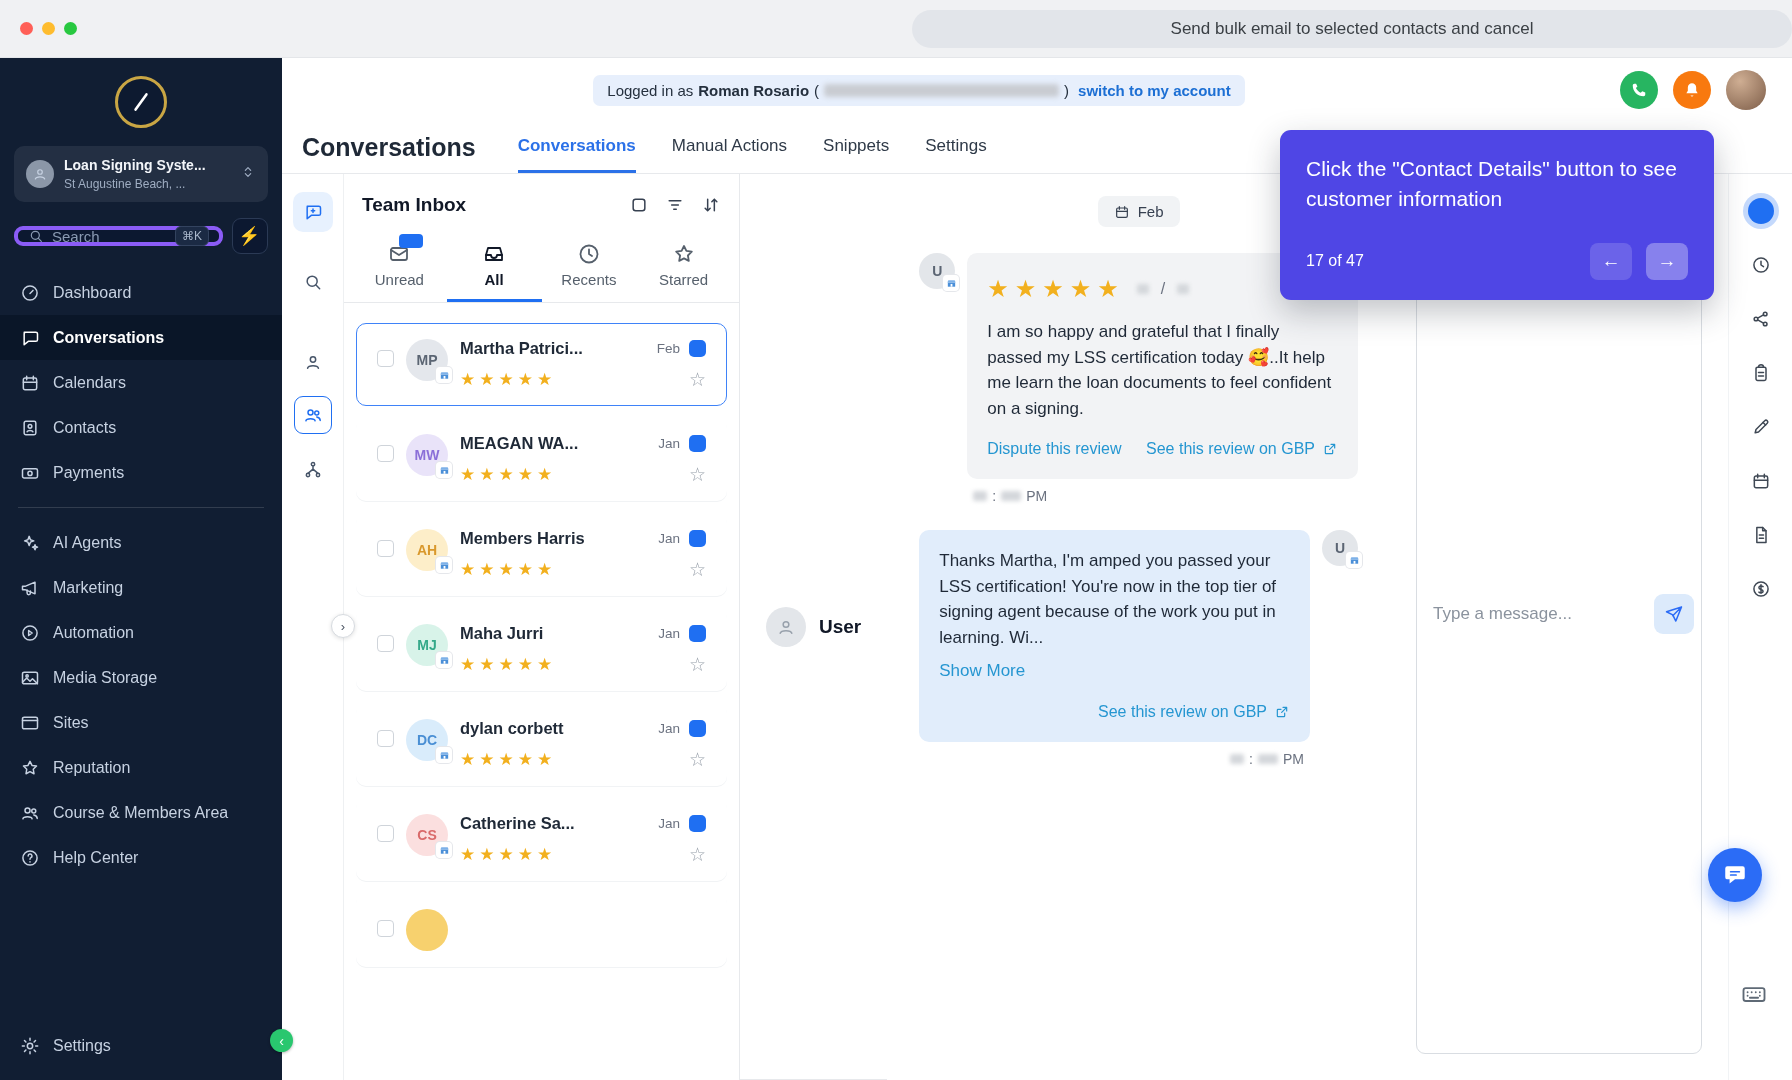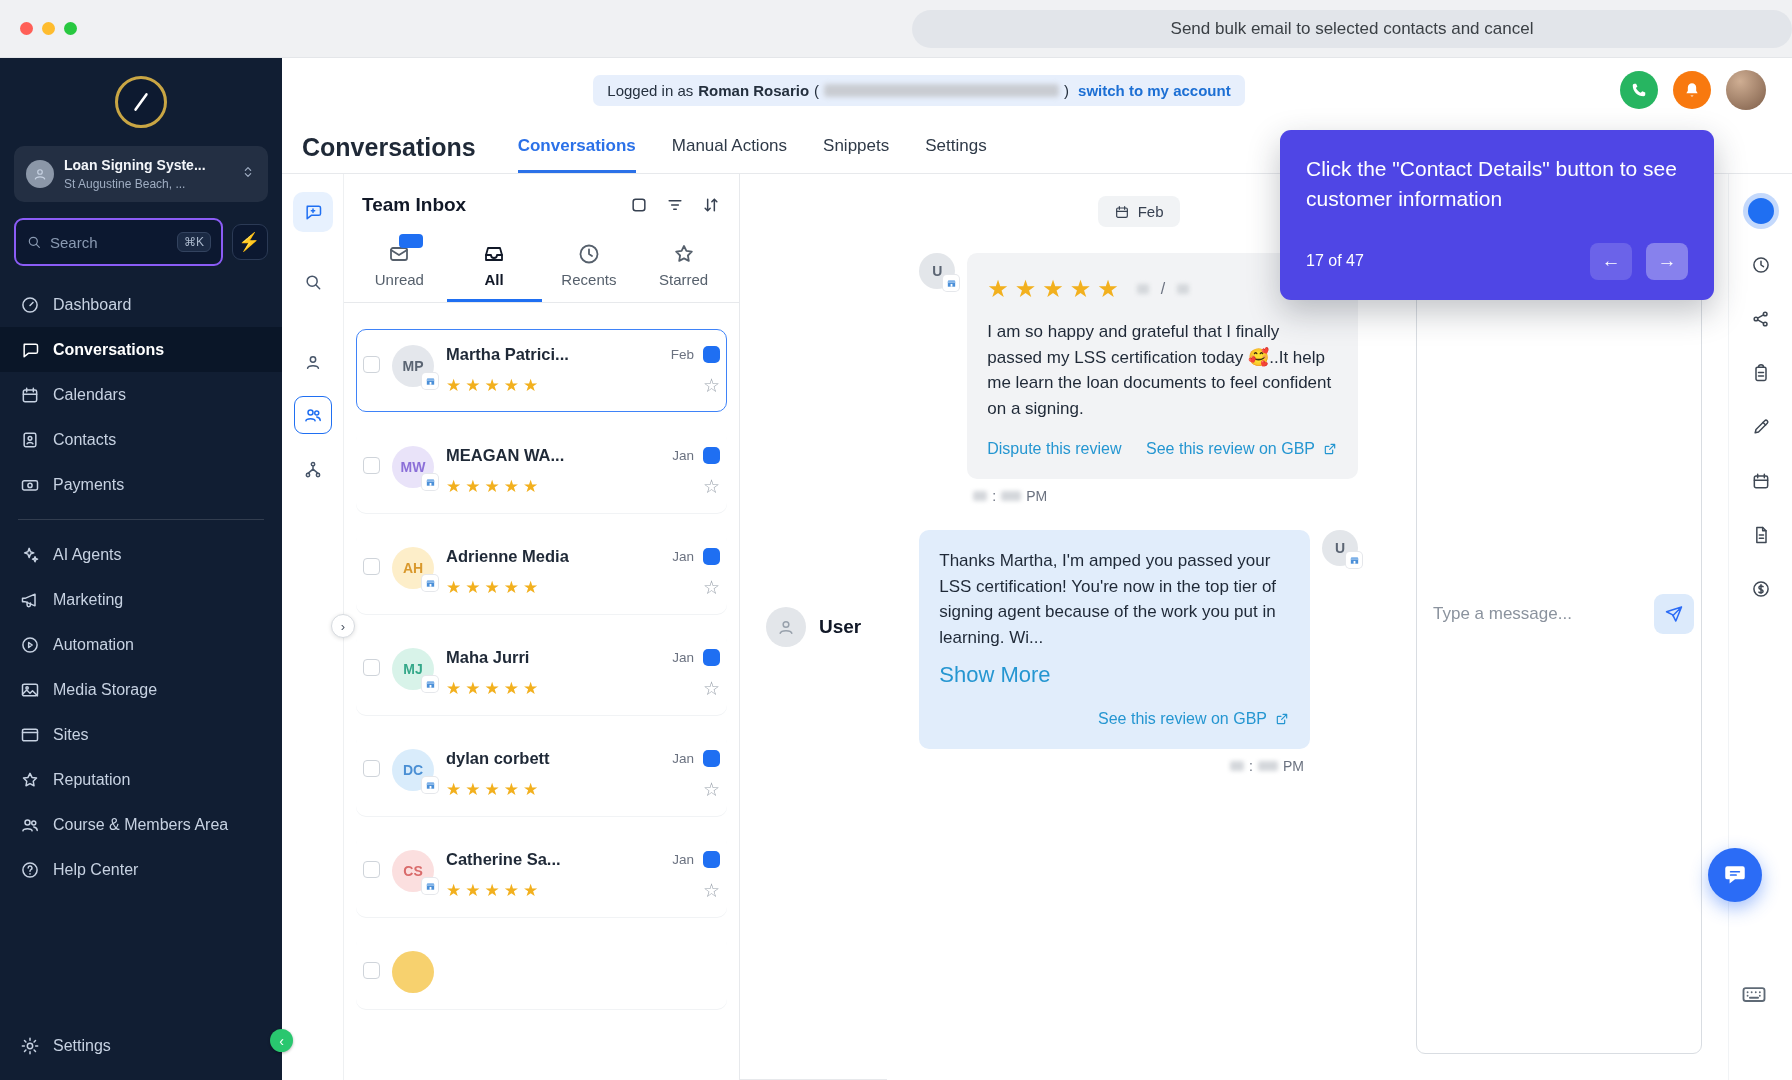--- a/index.html
+++ b/index.html
@@ -19,21 +19,21 @@
   .sidebar{width:282px;background:#111e33;color:#c7d2e2;display:flex;flex-direction:column;flex:0 0 auto;position:relative}
   .logo-wrap{display:flex;justify-content:center;padding:18px 0 8px}
   .logo{width:52px;height:52px;border-radius:50%;border:3px solid #c9a644;background:#0d1a30;display:flex;align-items:center;justify-content:center}
   .account-card{margin:10px 14px;background:rgba(255,255,255,.08);border-radius:10px;padding:10px 12px;display:flex;align-items:center;gap:10px;cursor:pointer}
   .account-avatar{width:28px;height:28px;border-radius:50%;background:#8b97a8;display:flex;align-items:center;justify-content:center;flex:0 0 auto}
   .account-texts{min-width:0}
   .account-name{font-size:14px;font-weight:bold;color:#f3f6fa;white-space:nowrap}
   .account-loc{font-size:12px;color:#9fadc2;margin-top:2px;white-space:nowrap}
   .account-chevrons{margin-left:auto;color:#9fadc2;flex:0 0 auto}
   .search-row{display:flex;gap:9px;margin:6px 14px 16px;align-items:center}
-  .search-box{flex:1;height:48px;background:#0c1830;border:2px solid #8b5cf6;border-radius:9px;display:flex;align-items:center;gap:8px;padding:0 10px;color:#8a9ab2;font-size:15px;cursor:text}
+  .search-box{flex:1;height:20px;background:#0c1830;border:4px solid #8b5cf6;border-radius:9px;display:flex;align-items:center;gap:8px;padding:0 10px;color:#8a9ab2;font-size:15px;cursor:text}
   .kbd{margin-left:auto;background:#1b2a44;border:1px solid #33435f;border-radius:6px;font-size:12px;padding:2px 6px;color:#aab8cc}
   .bolt-btn{width:36px;height:36px;border-radius:9px;background:#0c1830;border:1px solid #2b3a55;display:flex;align-items:center;justify-content:center;color:#a8e063;font-size:18px;cursor:pointer}
   .nav{display:flex;flex-direction:column}
   .nav-item{display:flex;align-items:center;gap:13px;height:45px;padding:0 20px;font-size:16px;color:#c7d2e2;cursor:pointer;white-space:nowrap}
   .nav-item.active{background:#0a1628;color:#fff;font-weight:bold}
   .nav-divider{height:1px;background:rgba(255,255,255,.14);margin:12px 18px}
   .sidebar-spacer{flex:1}
   .settings-item{margin-bottom:12px}
   .collapse-btn{position:absolute;right:-11px;bottom:28px;width:23px;height:23px;border-radius:50%;background:#29c76f;color:#fff;display:flex;align-items:center;justify-content:center;font-size:14px;z-index:6;cursor:pointer;box-shadow:0 1px 3px rgba(0,0,0,.3)}
   .ic{width:20px;height:20px;stroke:currentColor;fill:none;stroke-width:1.8;stroke-linecap:round;stroke-linejoin:round;flex:0 0 auto}
@@ -76,21 +76,21 @@
   .inbox-head{display:flex;align-items:center;padding:20px 18px 8px}
   .inbox-title{font-size:19px;font-weight:bold;color:#111827}
   .inbox-head-icons{margin-left:auto;display:flex;gap:16px;color:#374151}
   .inbox-head-icons .ic{cursor:pointer}
   .inbox-tabs{display:flex;padding:10px 8px 0;border-bottom:1px solid #e7e9ec}
   .inbox-tab{flex:1;display:flex;flex-direction:column;align-items:center;gap:5px;padding:8px 0 11px;color:#56606c;font-size:15px;cursor:pointer;border-bottom:3px solid transparent}
   .inbox-tab.active{color:#111827;font-weight:bold;border-bottom-color:#1f6ff2}
   .tab-icon-wrap{position:relative;display:inline-flex}
   .unread-badge{position:absolute;top:-8px;right:-12px;width:24px;height:14px;background:#1f6ff2;border-radius:4px}
   .conv-list{flex:1;overflow:hidden;padding-top:8px}
-  .conv-item{margin:18px 12px;padding:15px 6px;display:flex;gap:12px;cursor:pointer;border:1.6px solid transparent;border-radius:10px;box-shadow:0 1px 0 #f1f3f5}
+  .conv-item{margin:12px 12px;padding:15px 20px;display:flex;gap:12px;cursor:pointer;border:1.6px solid transparent;border-radius:10px;box-shadow:0 1px 0 #f1f3f5}
   .conv-item.selected{border-color:#3f83f8;box-shadow:none;margin-bottom:6px}
   .conv-check{width:17px;height:17px;border:1.6px solid #cfd4da;border-radius:4px;margin-top:11px;flex:0 0 auto;cursor:pointer;background:#fff}
   .conv-avatar{width:42px;height:42px;border-radius:50%;display:flex;align-items:center;justify-content:center;font-weight:bold;font-size:14px;position:relative;flex:0 0 auto}
   .biz-badge{position:absolute;right:-4px;bottom:-2px;width:16px;height:16px;background:#fff;border-radius:4px;box-shadow:0 0 0 1px #e5e7eb;display:flex;align-items:center;justify-content:center}
   .conv-main{flex:1;min-width:0}
   .conv-top{display:flex;align-items:center;gap:9px}
   .conv-name{font-weight:bold;font-size:16.5px;color:#1f2937;white-space:nowrap;overflow:hidden;text-overflow:ellipsis}
   .conv-date{margin-left:auto;font-size:13.5px;color:#6b7280;flex:0 0 auto}
   .unread-chip{width:17px;height:17px;border-radius:5px;background:#1f6ff2;flex:0 0 auto}
   .conv-bottom{display:flex;align-items:center;margin-top:11px}
@@ -112,21 +112,21 @@
   .bubble.blue{background:#e1edfb;max-width:690px}
   .bubble-stars{display:flex;align-items:center;gap:12px;margin-bottom:12px}
   .bubble-stars .stars{font-size:24px;letter-spacing:6px}
   .rating-sep{color:#6b7280;font-size:16px}
   .bubble-links{display:flex;align-items:center;margin-top:16px;font-size:16px}
   .link{color:#2596d1;cursor:pointer;display:inline-flex;gap:7px;align-items:center;text-decoration:none}
   .push-right{margin-left:auto}
   .msg-time{font-size:14px;color:#6b7280;margin-top:9px;display:flex;gap:5px;align-items:center;padding-left:6px}
   .msg-row.outgoing .msg-time,.out-time{justify-content:flex-end;padding-right:6px}
   .time-blur{display:inline-block;height:10px;background:#d4d7db;border-radius:2px;filter:blur(2px)}
-  .show-more{display:inline-block;margin-top:8px;color:#2596d1;font-size:22px;cursor:pointer}
+  .show-more{display:inline-block;margin-top:8px;color:#2596d1;font-size:17px;cursor:pointer}
   .chat-spacer{flex:1}
   .composer{margin:0 26px 26px;border:1px solid #d9dde2;border-radius:9px;display:flex;align-items:center;padding:7px 7px 7px 16px;background:#fff}
   .composer input{flex:1;border:none;outline:none;font-size:17px;color:#374151;font-family:inherit;background:transparent}
   .composer input::placeholder{color:#8b939e}
   .send-btn{width:40px;height:40px;border-radius:9px;background:#dceafb;display:flex;align-items:center;justify-content:center;border:none;cursor:pointer;color:#2b6cf6;flex:0 0 auto}
 
   
   .right-rail{width:64px;display:flex;flex-direction:column;align-items:center;padding-top:22px;gap:24px;color:#3f4854;border-left:1px solid #f1f3f5;flex:0 0 auto}
   .rr-item{width:30px;height:30px;display:flex;align-items:center;justify-content:center;cursor:pointer}
   .contact-details-dot{width:26px;height:26px;border-radius:50%;background:#1f6ff2;box-shadow:0 0 0 5px rgba(59,130,246,.30)}
@@ -494,21 +494,21 @@
                 <span class="biz-badge">
                     <svg width="11" height="11" viewBox="0 0 24 24">
                       <path d="M3 10l2-5h14l2 5z" fill="#7db1e8"></path>
                       <rect x="4" y="10" width="16" height="9" fill="#4a8fd8"></rect>
                       <rect x="10" y="13" width="4" height="6" fill="#fff"></rect>
                     </svg>
                   </span>
               </span>
               <span class="conv-main">
                 <span class="conv-top">
-                  <span class="conv-name">Adrienne Media</span>
+                  <span class="conv-name">Members Harris</span>
                   <span class="conv-date">Jan</span>
                   <span class="unread-chip"></span>
                 </span>
                 <span class="conv-bottom">
                   <span class="stars">★★★★★</span>
                   <span class="fav-star">☆</span>
                 </span>
               </span>
             </div>
 

